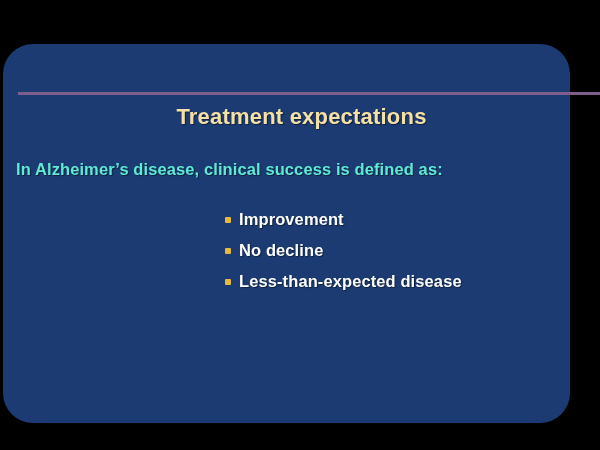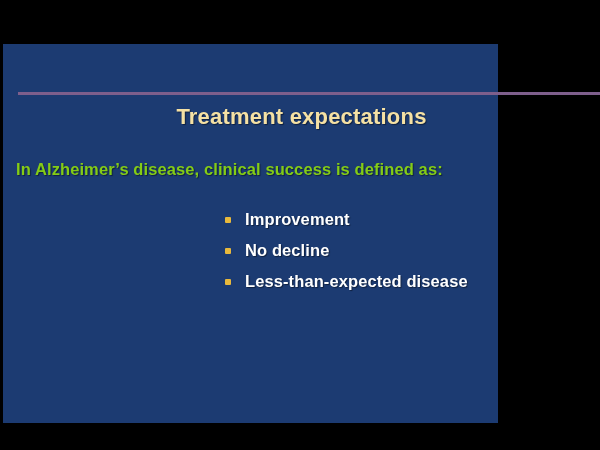--- a/index.html
+++ b/index.html
@@ -16,23 +16,24 @@
   #slide-frame {
     position: relative;
     width: 600px;
     height: 450px;
     background: #000000;
   }
   #slide-panel {
     position: absolute;
     left: 3px;
     top: 44px;
-    width: 495px;
+    width: 567px;
     height: 379px;
     background: #1c3b72;
+    border-radius: 30px;
   }
   #slide-title {
     position: absolute;
     left: 0;
     top: 60px;
     width: 597px;
     text-align: center;
     font-size: 22px;
     font-weight: bold;
     color: #f5e1a4;
@@ -46,42 +47,41 @@
     width: 582px;
     height: 3px;
     background: #7e5f8c;
   }
   #lead-text {
     position: absolute;
     left: 13px;
     top: 116px;
     font-size: 16.5px;
     font-weight: bold;
-    color: #84cc16;
+    color: #5eead4;
     letter-spacing: 0.1px;
     text-shadow: 1px 1px 1px rgba(0,0,0,0.45);
   }
   #bullet-list {
     position: absolute;
     left: 222px;
     top: 160px;
     margin: 0;
     padding: 0;
     list-style: none;
   }
   .bullet-item {
     display: flex;
     align-items: center;
     height: 31px;
     font-size: 16.5px;
     font-weight: bold;
     color: #ffffff;
     letter-spacing: 0.1px;
     text-shadow: 1px 1px 1px rgba(0,0,0,0.45);
-    gap: 6px;
   }
   .bullet-dot {
     width: 6px;
     height: 6px;
     background: #e8b93c;
     margin-right: 8px;
     flex: 0 0 auto;
     border-radius: 1px;
   }
   .bullet-label {

